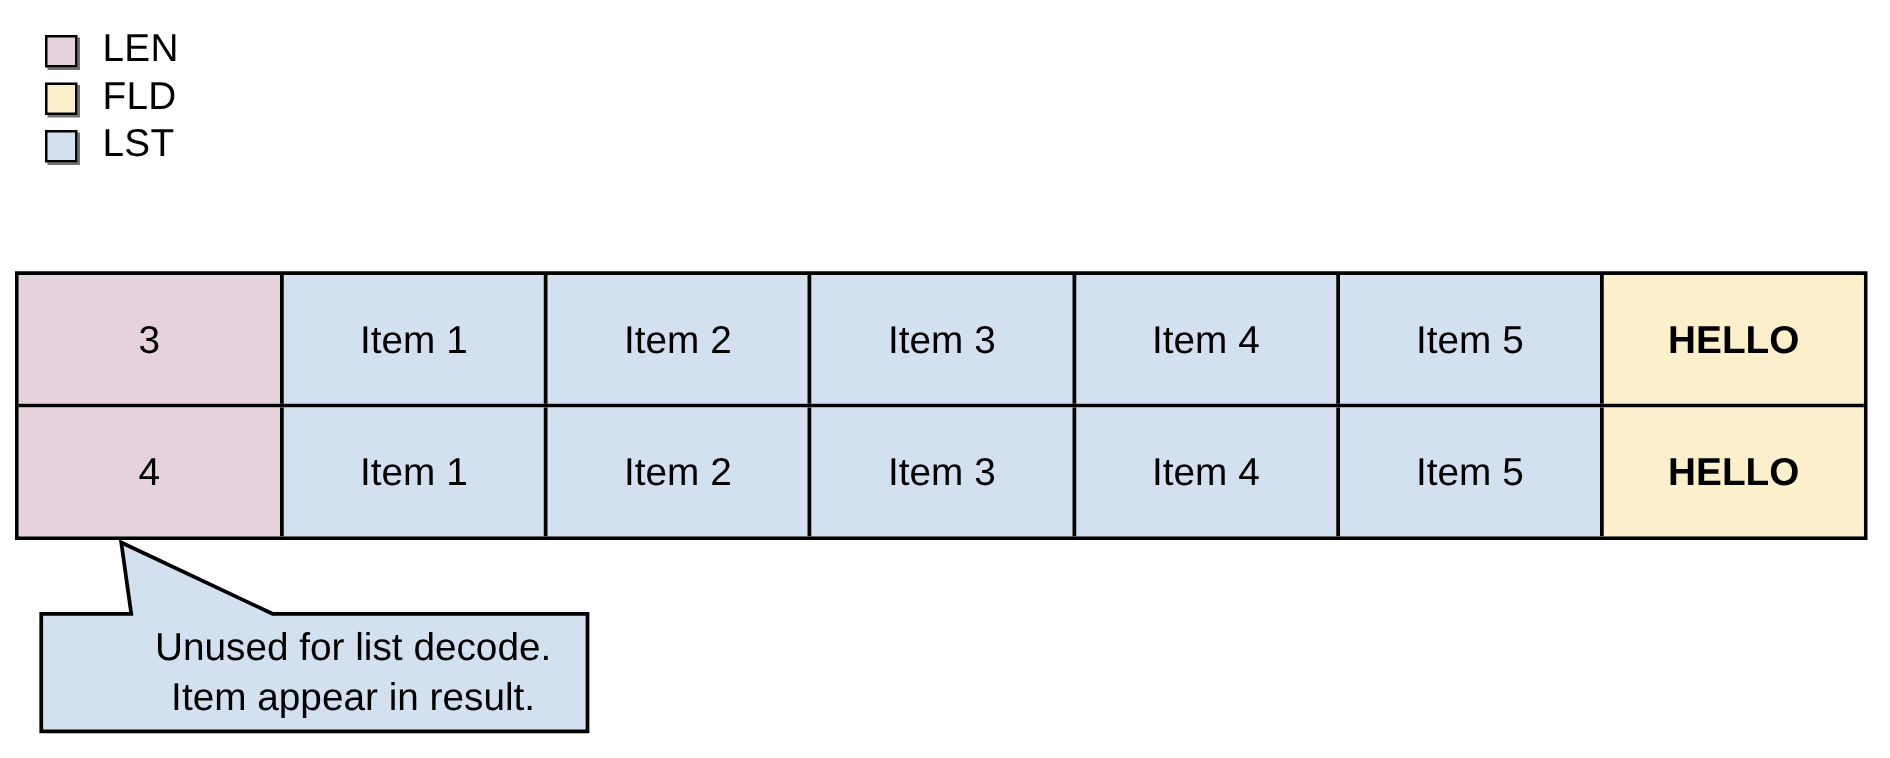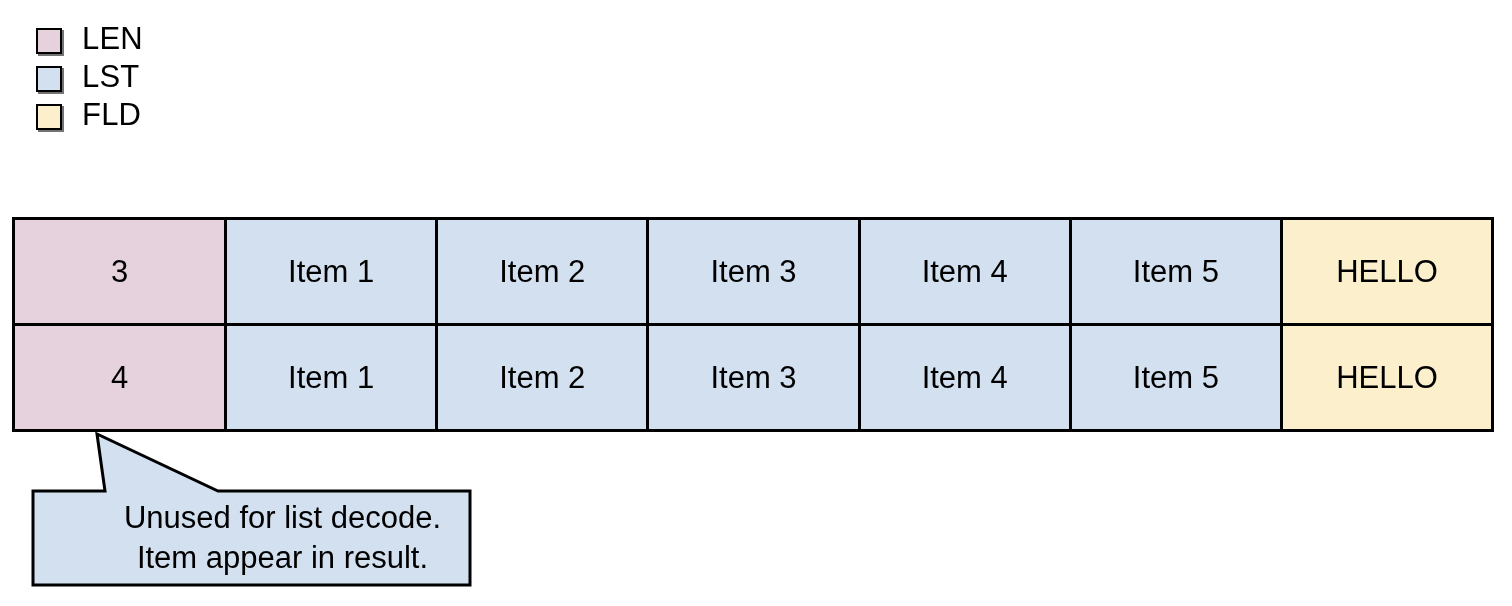--- a/index.html
+++ b/index.html
@@ -72,21 +72,21 @@
     line-height: 31px;
     box-sizing: border-box;
     overflow: hidden;
     white-space: nowrap;
   }
   .packet-cell + .packet-cell {
     border-left: 3px solid #000000;
   }
   .cell-len  { flex: 0 0 209px; }
   .cell-item { flex: 1 1 0; }
-  .cell-fld  { flex: 0 0 211px; }
+  .cell-fld  { flex: 0 0 211px; font-weight: bold; }
 
   
   #callout {
     position: absolute;
     left: 0;
     top: 0;
     width: 1512px;
     height: 606px;
     pointer-events: none;
   }
@@ -111,27 +111,27 @@
 <body>
 
 <div id="legend">
 
   <div class="legend-row">
     <span class="legend-swatch" style="background:#e5d2dc"></span>
     <span class="legend-label">LEN</span>
   </div>
 
   <div class="legend-row">
-    <span class="legend-swatch" style="background:#d3e0f0"></span>
-    <span class="legend-label">LST</span>
+    <span class="legend-swatch" style="background:#fbefcc"></span>
+    <span class="legend-label">FLD</span>
   </div>
 
   <div class="legend-row">
-    <span class="legend-swatch" style="background:#fbefcc"></span>
-    <span class="legend-label">FLD</span>
+    <span class="legend-swatch" style="background:#d3e0f0"></span>
+    <span class="legend-label">LST</span>
   </div>
 
 </div>
 
 <div id="packet-table">
 
   <div class="packet-row">
     <div class="packet-cell cell-len" style="background:#e5d2dc">3</div>
     <div class="packet-cell cell-item" style="background:#d3e0f0">Item 1</div>
     <div class="packet-cell cell-item" style="background:#d3e0f0">Item 2</div>

